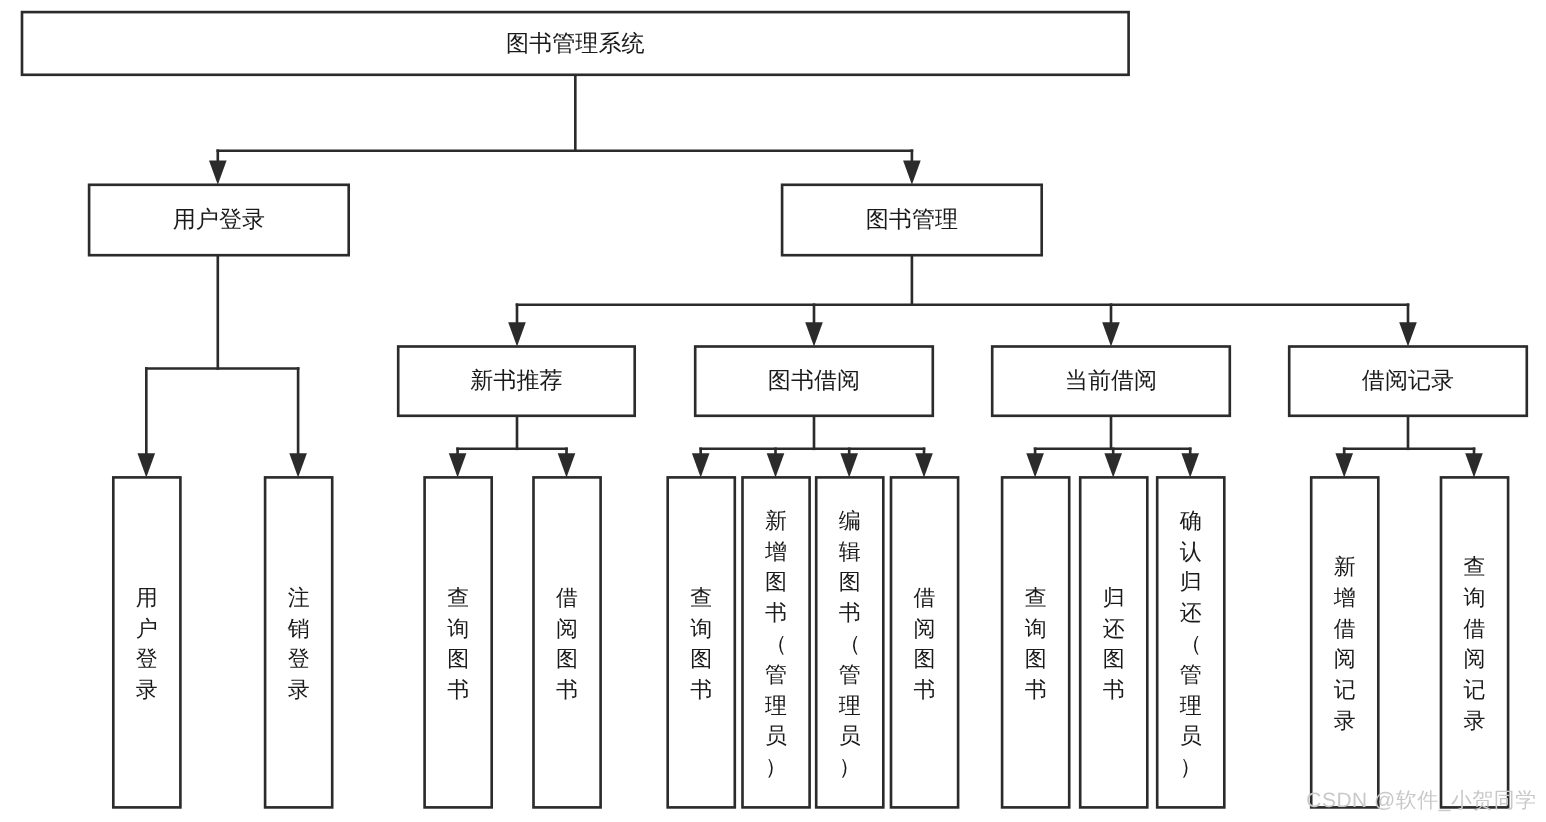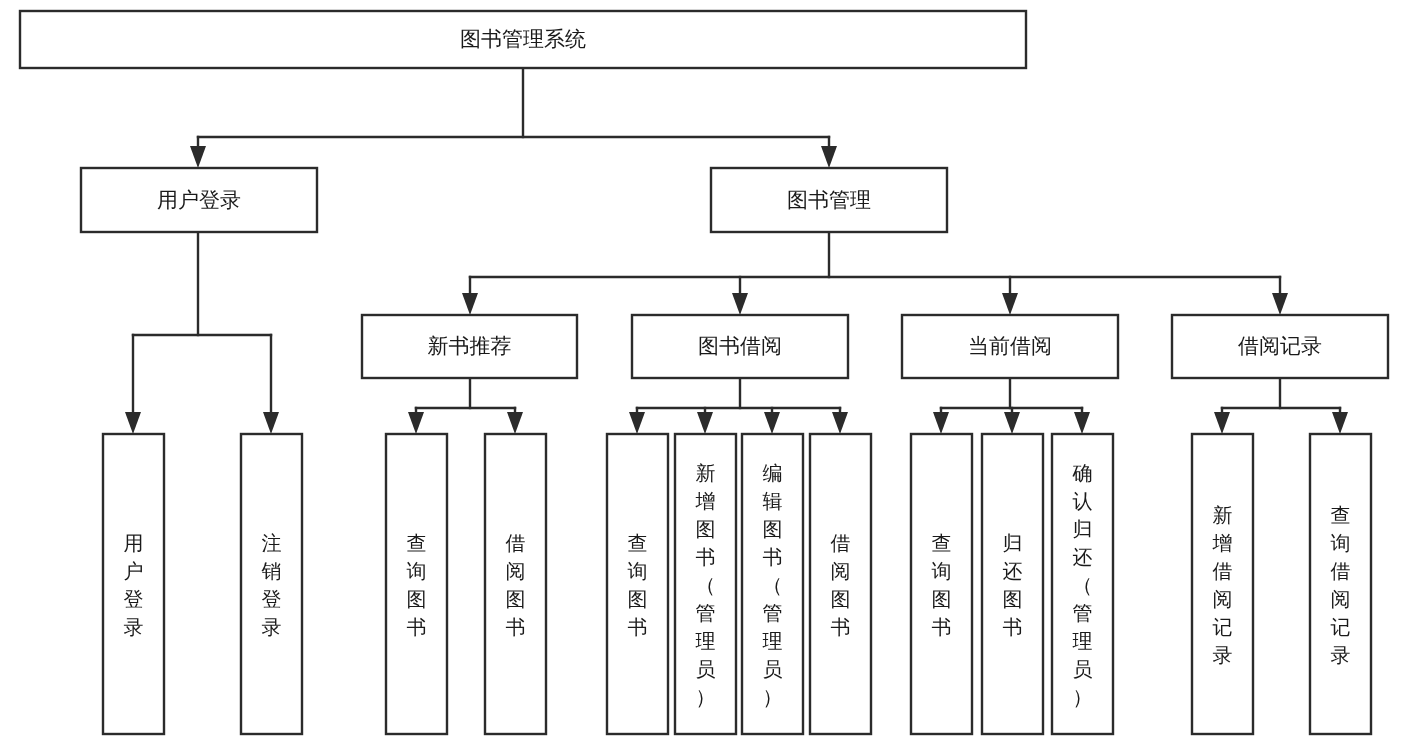--- a/index.html
+++ b/index.html
@@ -217,13 +217,14 @@
         <g>
           <rect class="node-box" x="1192" y="434" width="61" height="300"></rect>
           <text class="node-label-v" x="1222.5" y="521.84"><tspan x="1222.5" dy="0">新</tspan><tspan x="1222.5" dy="28">增</tspan><tspan x="1222.5" dy="28">借</tspan><tspan x="1222.5" dy="28">阅</tspan><tspan x="1222.5" dy="28">记</tspan><tspan x="1222.5" dy="28">录</tspan></text>
         </g>
         <g>
           <rect class="node-box" x="1310" y="434" width="61" height="300"></rect>
           <text class="node-label-v" x="1340.5" y="521.84"><tspan x="1340.5" dy="0">查</tspan><tspan x="1340.5" dy="28">询</tspan><tspan x="1340.5" dy="28">借</tspan><tspan x="1340.5" dy="28">阅</tspan><tspan x="1340.5" dy="28">记</tspan><tspan x="1340.5" dy="28">录</tspan></text>
         </g>
       </g>
   </svg>
+  <div class="watermark-text">CSDN @软件_小贺同学</div>
 </div>
 
 </body></html>

